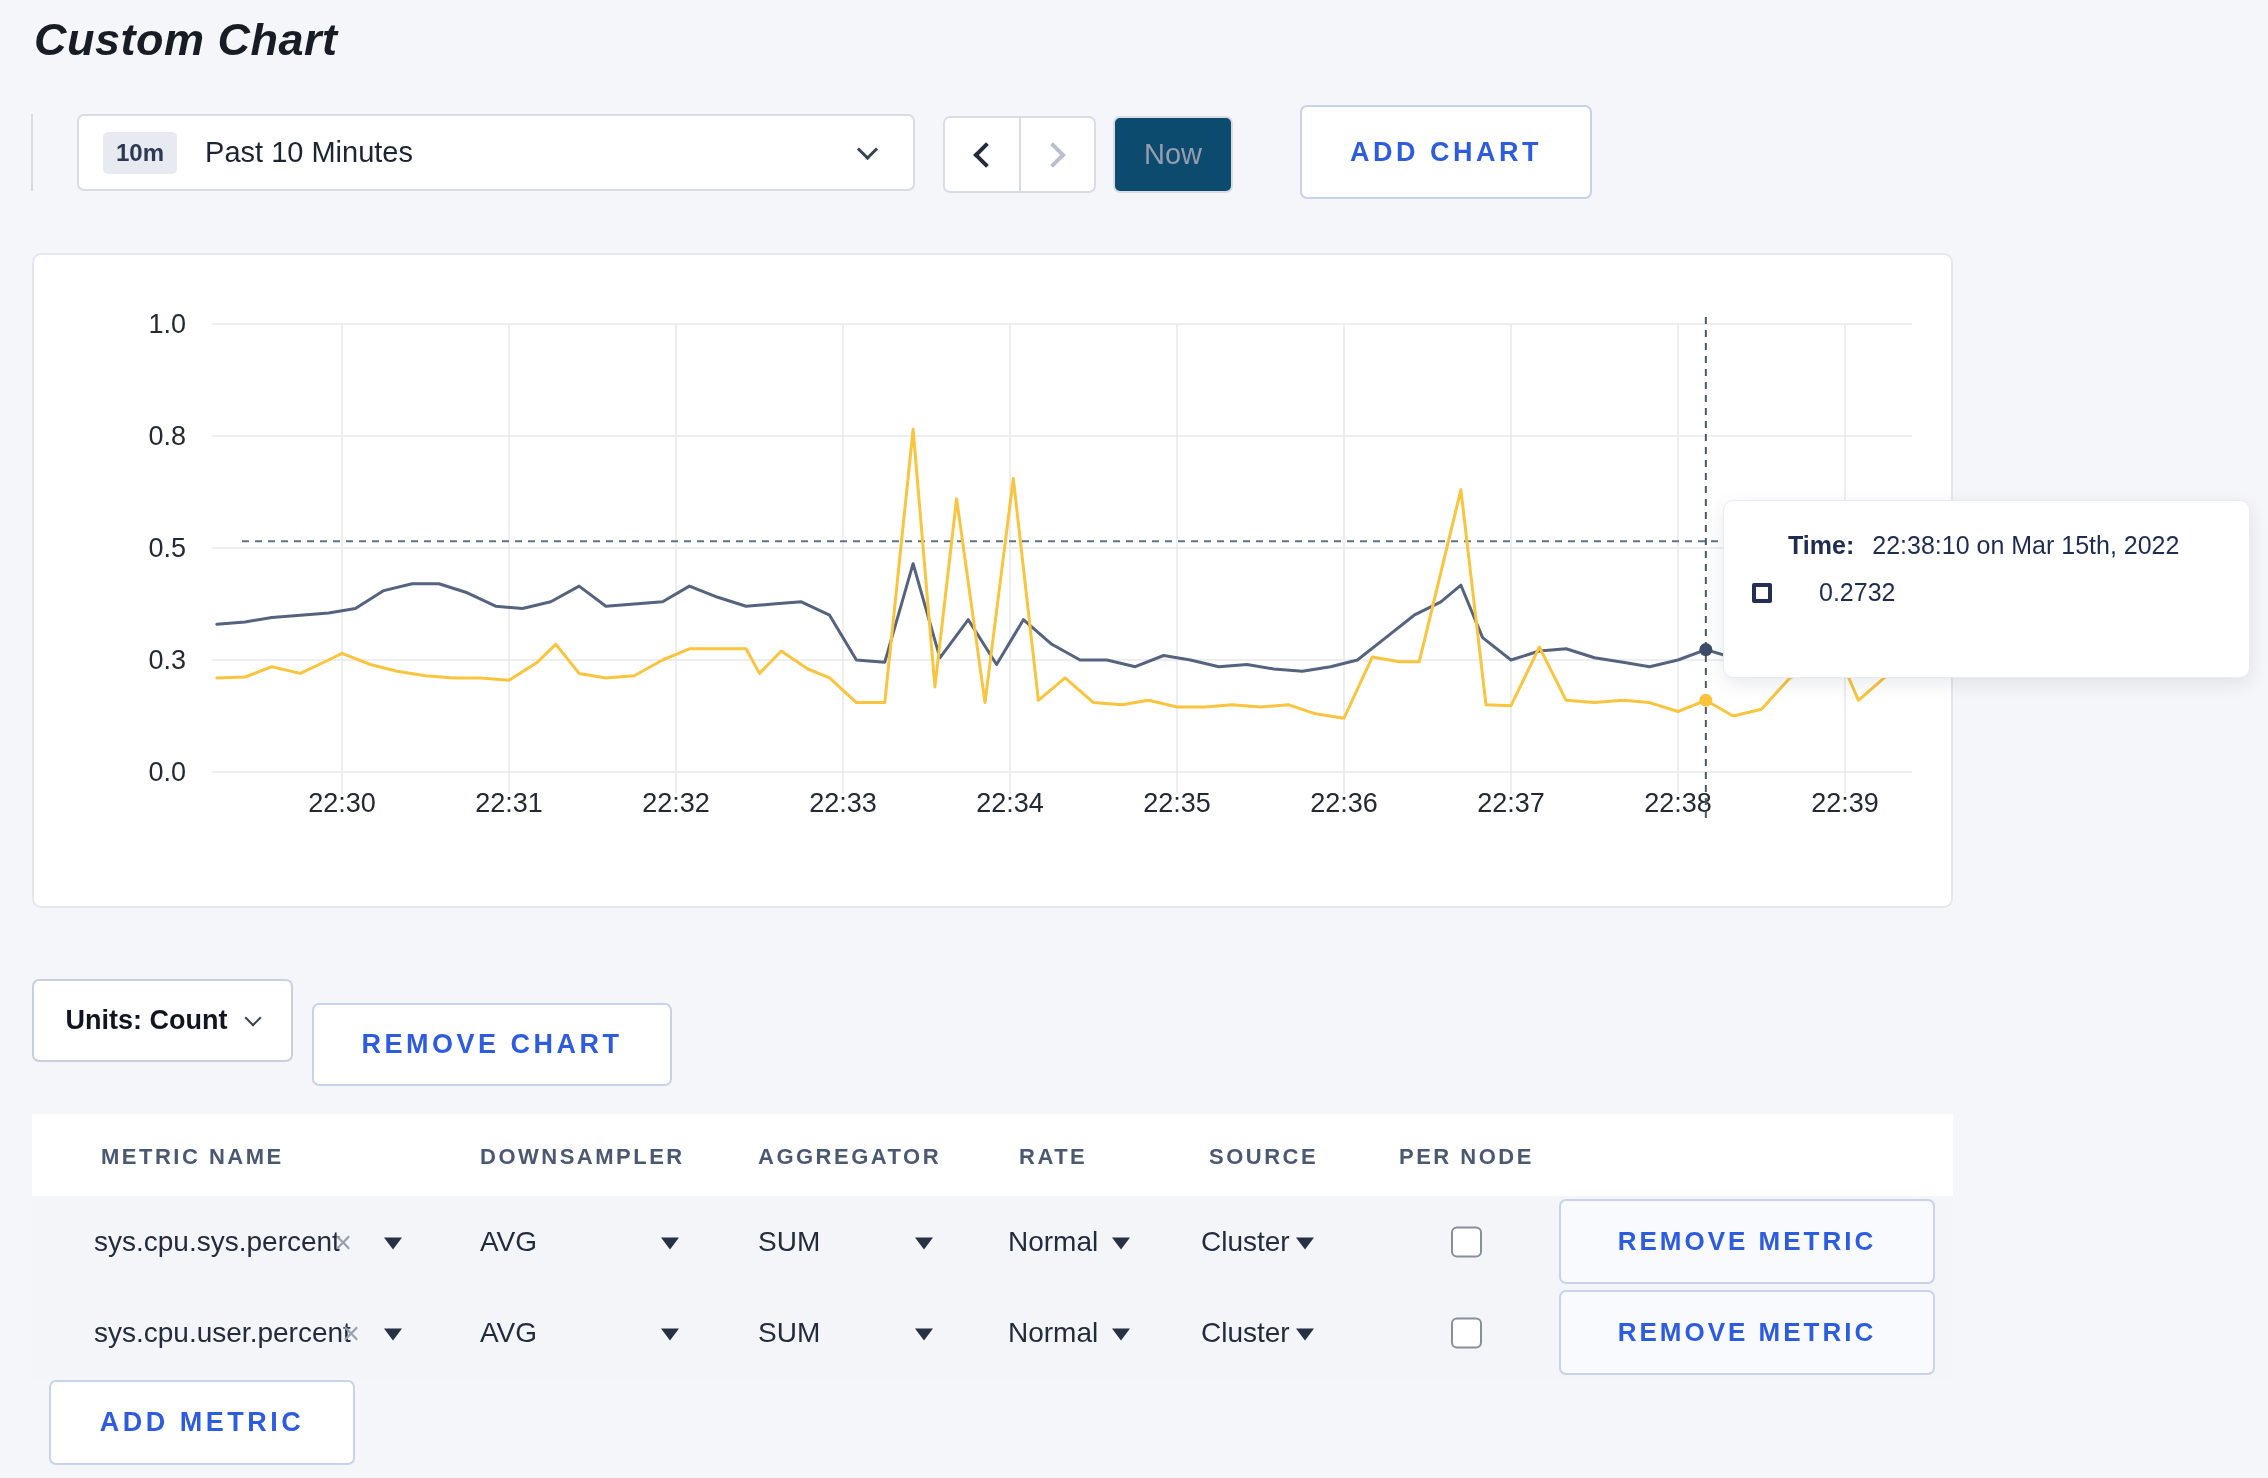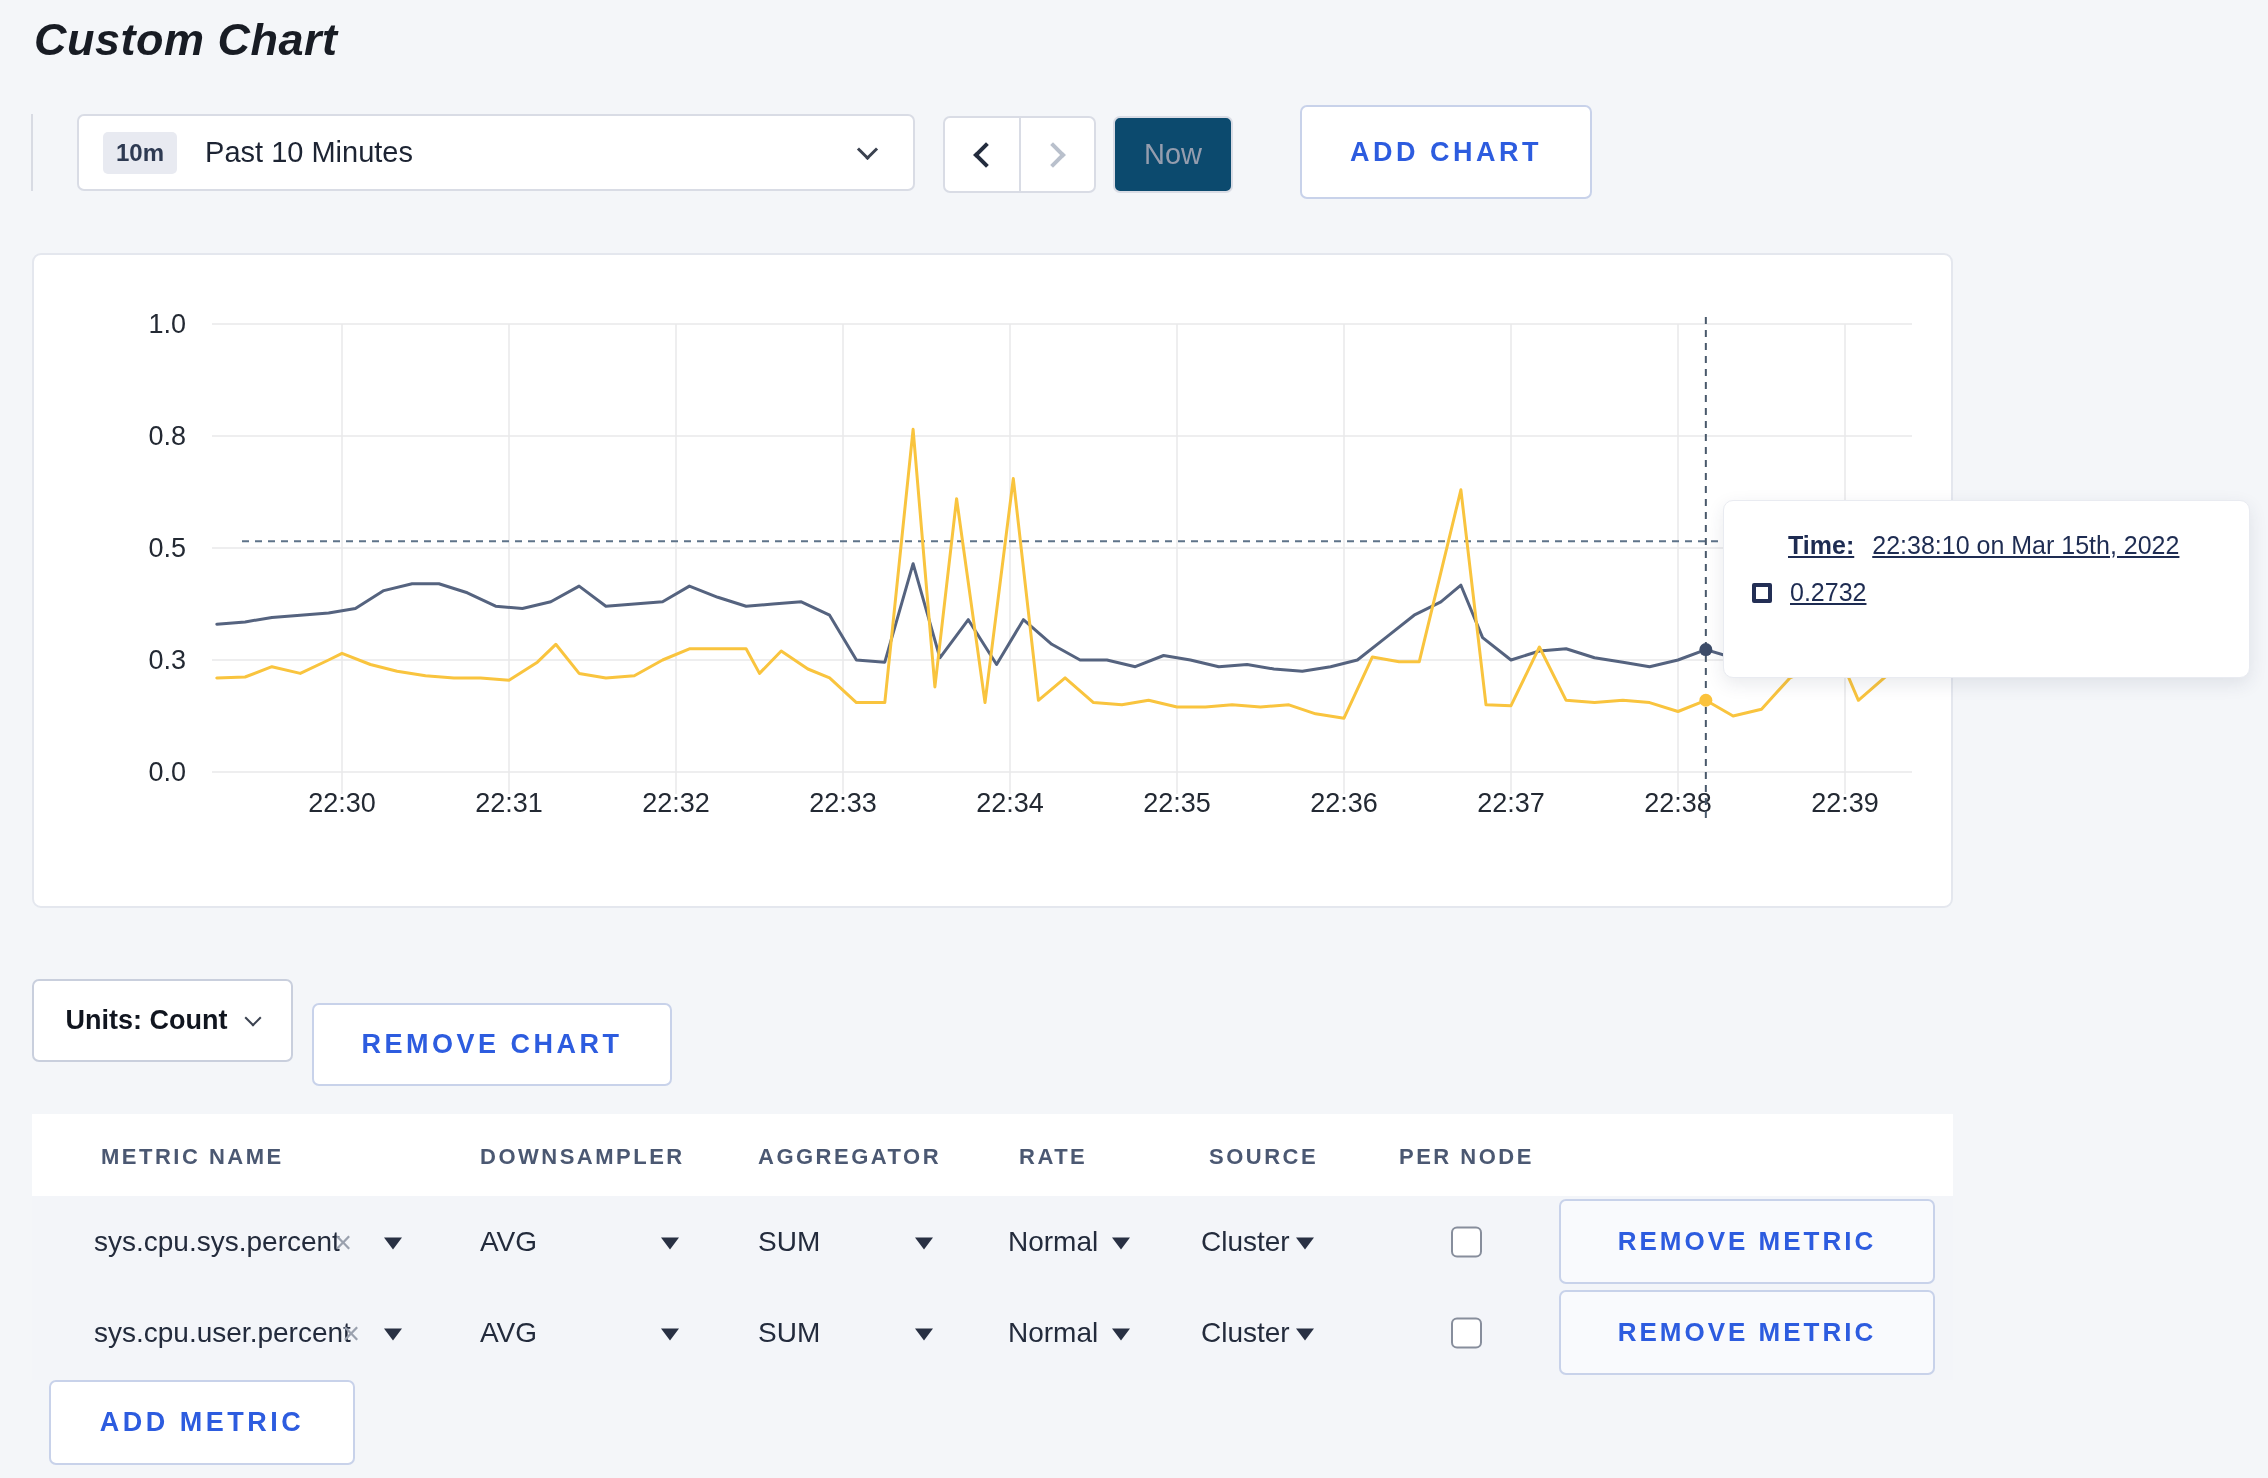--- a/index.html
+++ b/index.html
@@ -35,30 +35,30 @@
     justify-content:center; color:#2d5cdf; font-weight:bold; letter-spacing:3.5px; cursor:pointer; }
   .add-chart-button { left:1300px; top:105px; width:292px; height:94px; font-size:27px; }
 
   
   .chart-card { left:32px; top:253px; width:1921px; height:655px; background:#fff; border:2px solid #e4e7ee; border-radius:9px; }
   .chart-svg { position:absolute; left:0; top:0; }
   .tick { font-size:27px; fill:#232933; font-family:"Liberation Sans","DejaVu Sans",sans-serif; }
 
   
   .tooltip { left:1723px; top:500px; width:527px; height:178px; background:#fff; border:1px solid #e9ebf1;
-    border-radius:10px; box-shadow:0 6px 18px rgba(40,50,80,.10); padding:30px 28px 0 28px; font-size:25px; color:#1e2c52;text-decoration:underline; }
+    border-radius:10px; box-shadow:0 6px 18px rgba(40,50,80,.10); padding:30px 28px 0 28px; font-size:25px; color:#1e2c52; }
   .tt-time-row { display:flex; align-items:center; padding-left:36px; }
   .tt-time-label { font-weight:bold; }
   .tt-time-value { margin-left:18px; }
   .tt-series-row { display:flex; align-items:center; margin-top:18px; }
   .tt-swatch { width:20px; height:20px; border-radius:2px; background:#fff; margin-right:12px; flex:none; }
   .tt-swatch-sys  { border:4px solid #232f55; }
   .tt-swatch-user { border:4px solid #fdc330; }
   .tt-name { font-weight:bold; }
-  .tt-val { margin-left:6px; }
+  .tt-val { margin-left:35px; }
 
   
   .units-dropdown { left:32px; top:979px; width:261px; height:83px; background:#fff; border:2px solid #c9cfdd;
     border-radius:7px; display:flex; align-items:center; justify-content:center; cursor:pointer; }
   .units-label { font-size:27px; font-weight:bold; color:#10151f; }
   .units-chevron { width:12px; height:12px; border-right:2.5px solid #3b4250; border-bottom:2.5px solid #3b4250;
     transform:rotate(45deg); margin-left:20px; margin-top:-6px; }
   .remove-chart-button { left:312px; top:979px; width:360px; height:83px; font-size:27px;margin-top:24px; }
 
   

